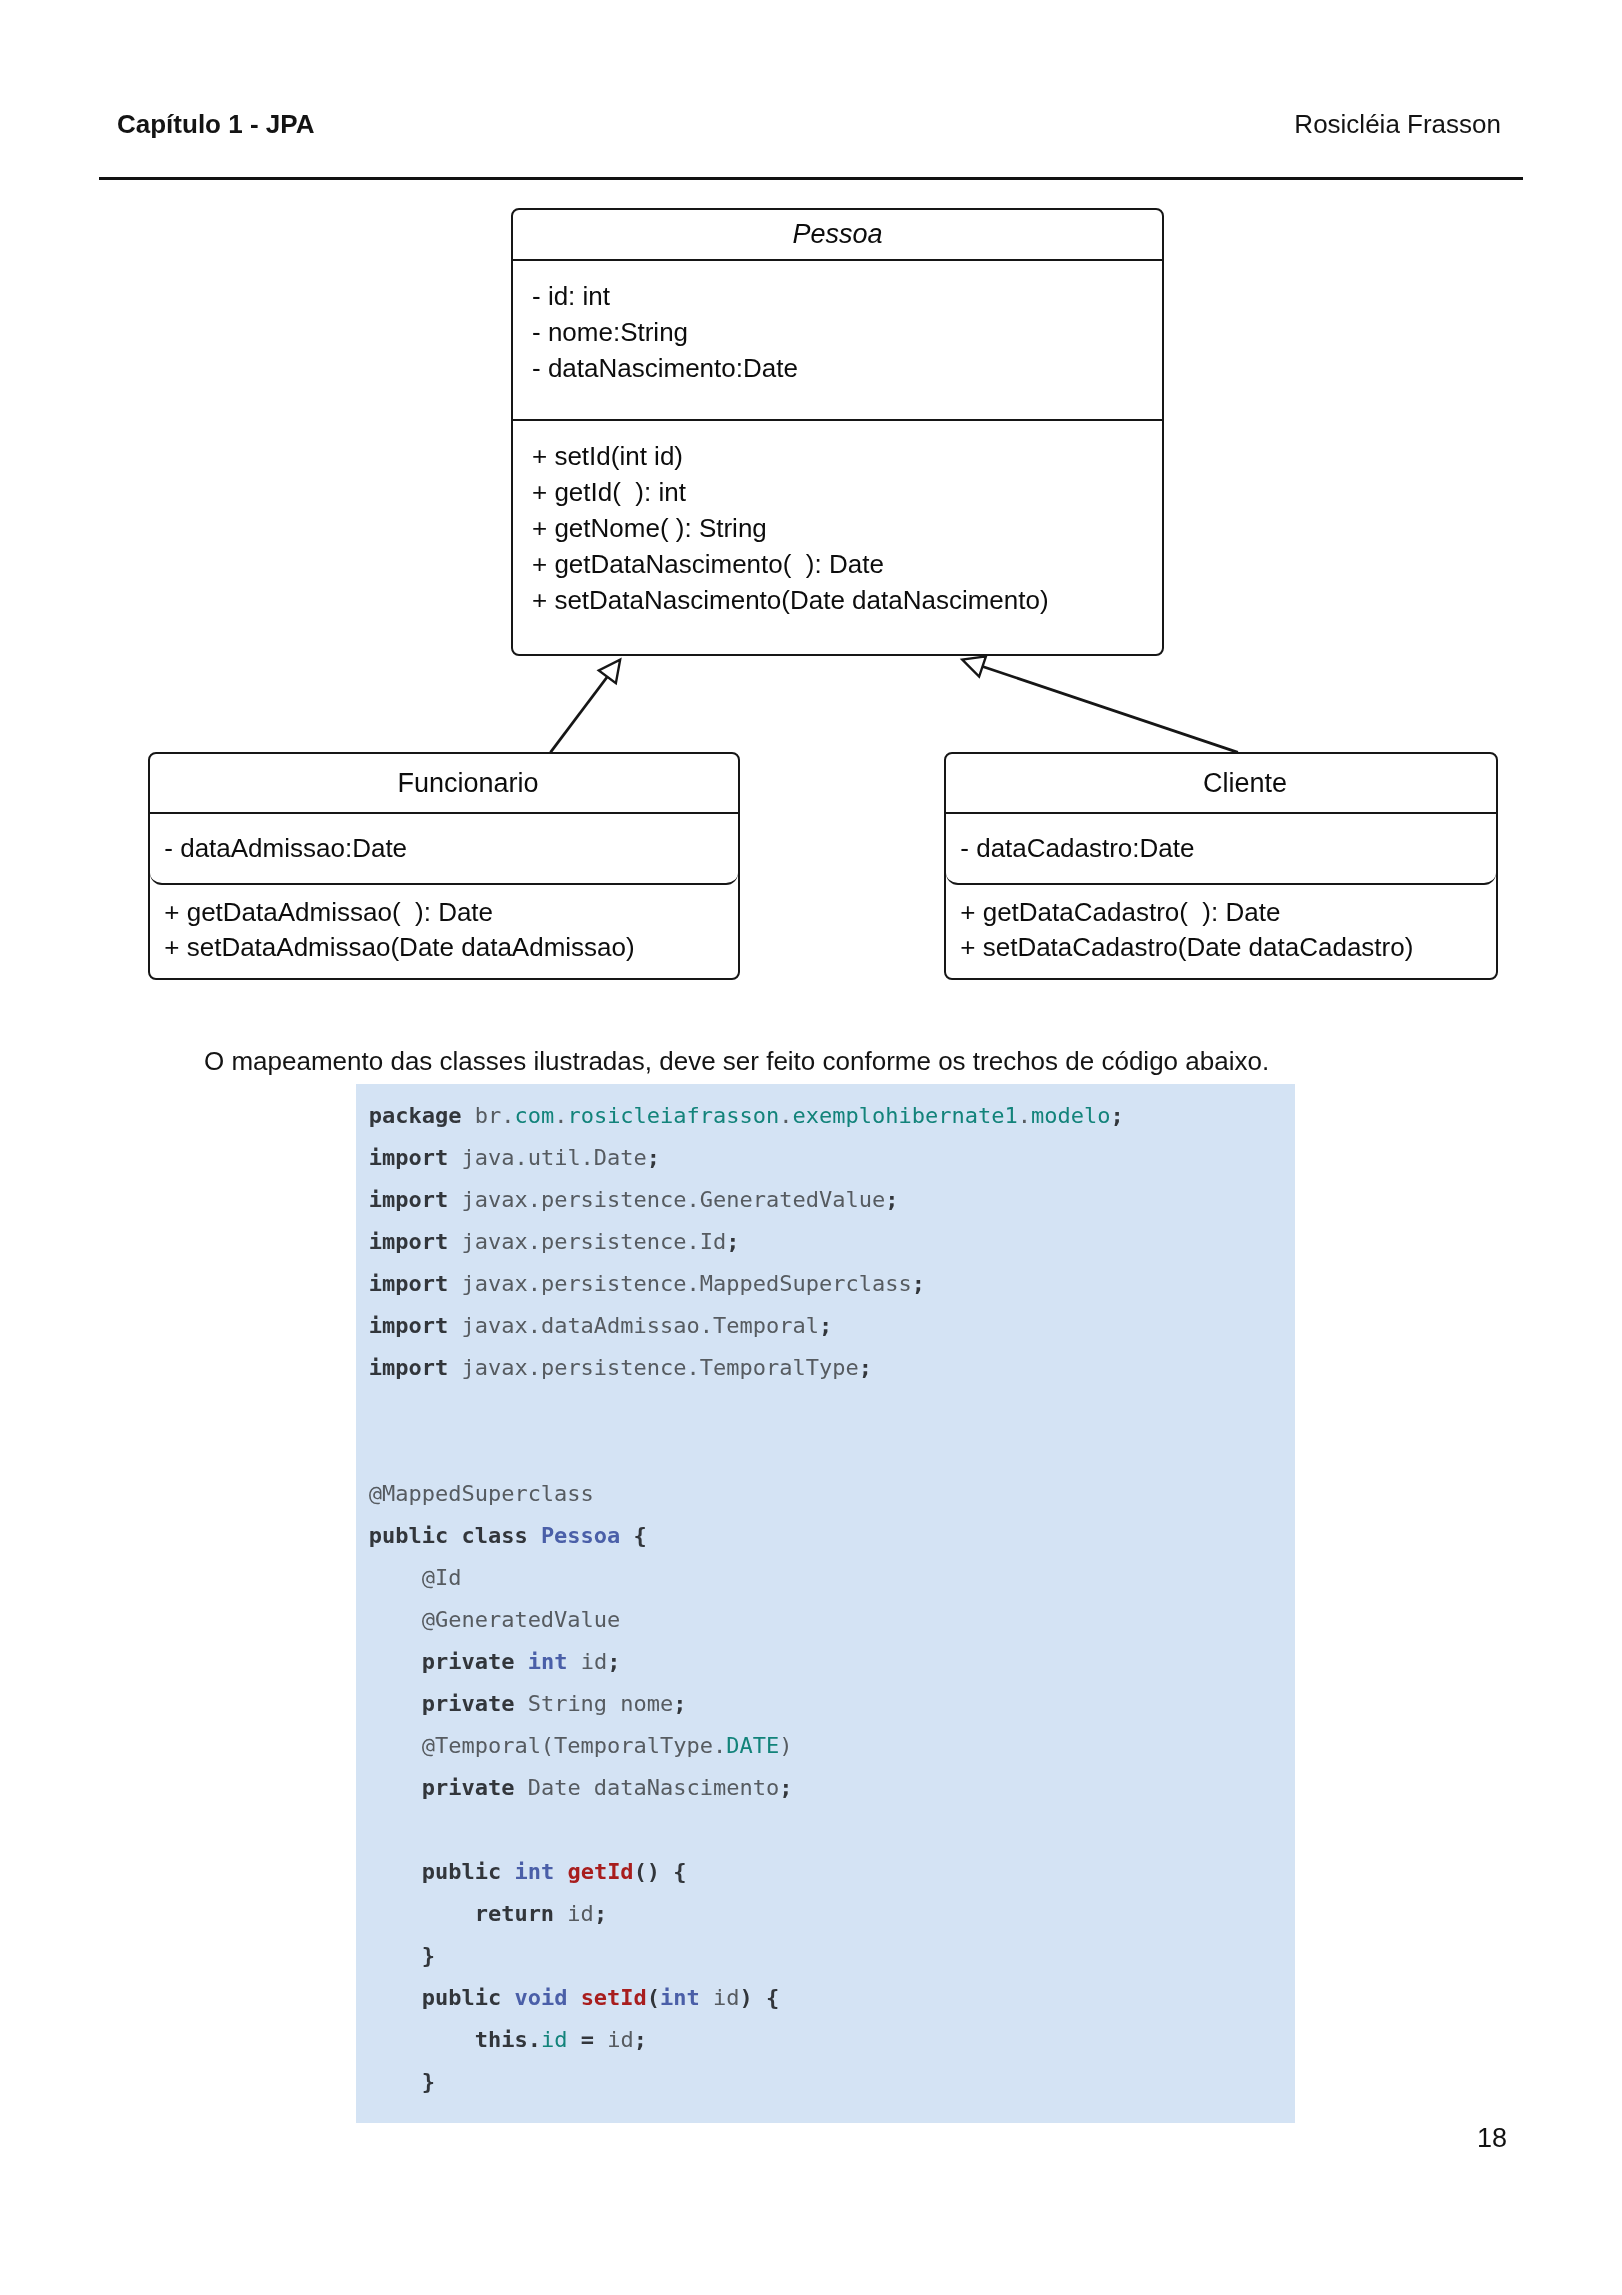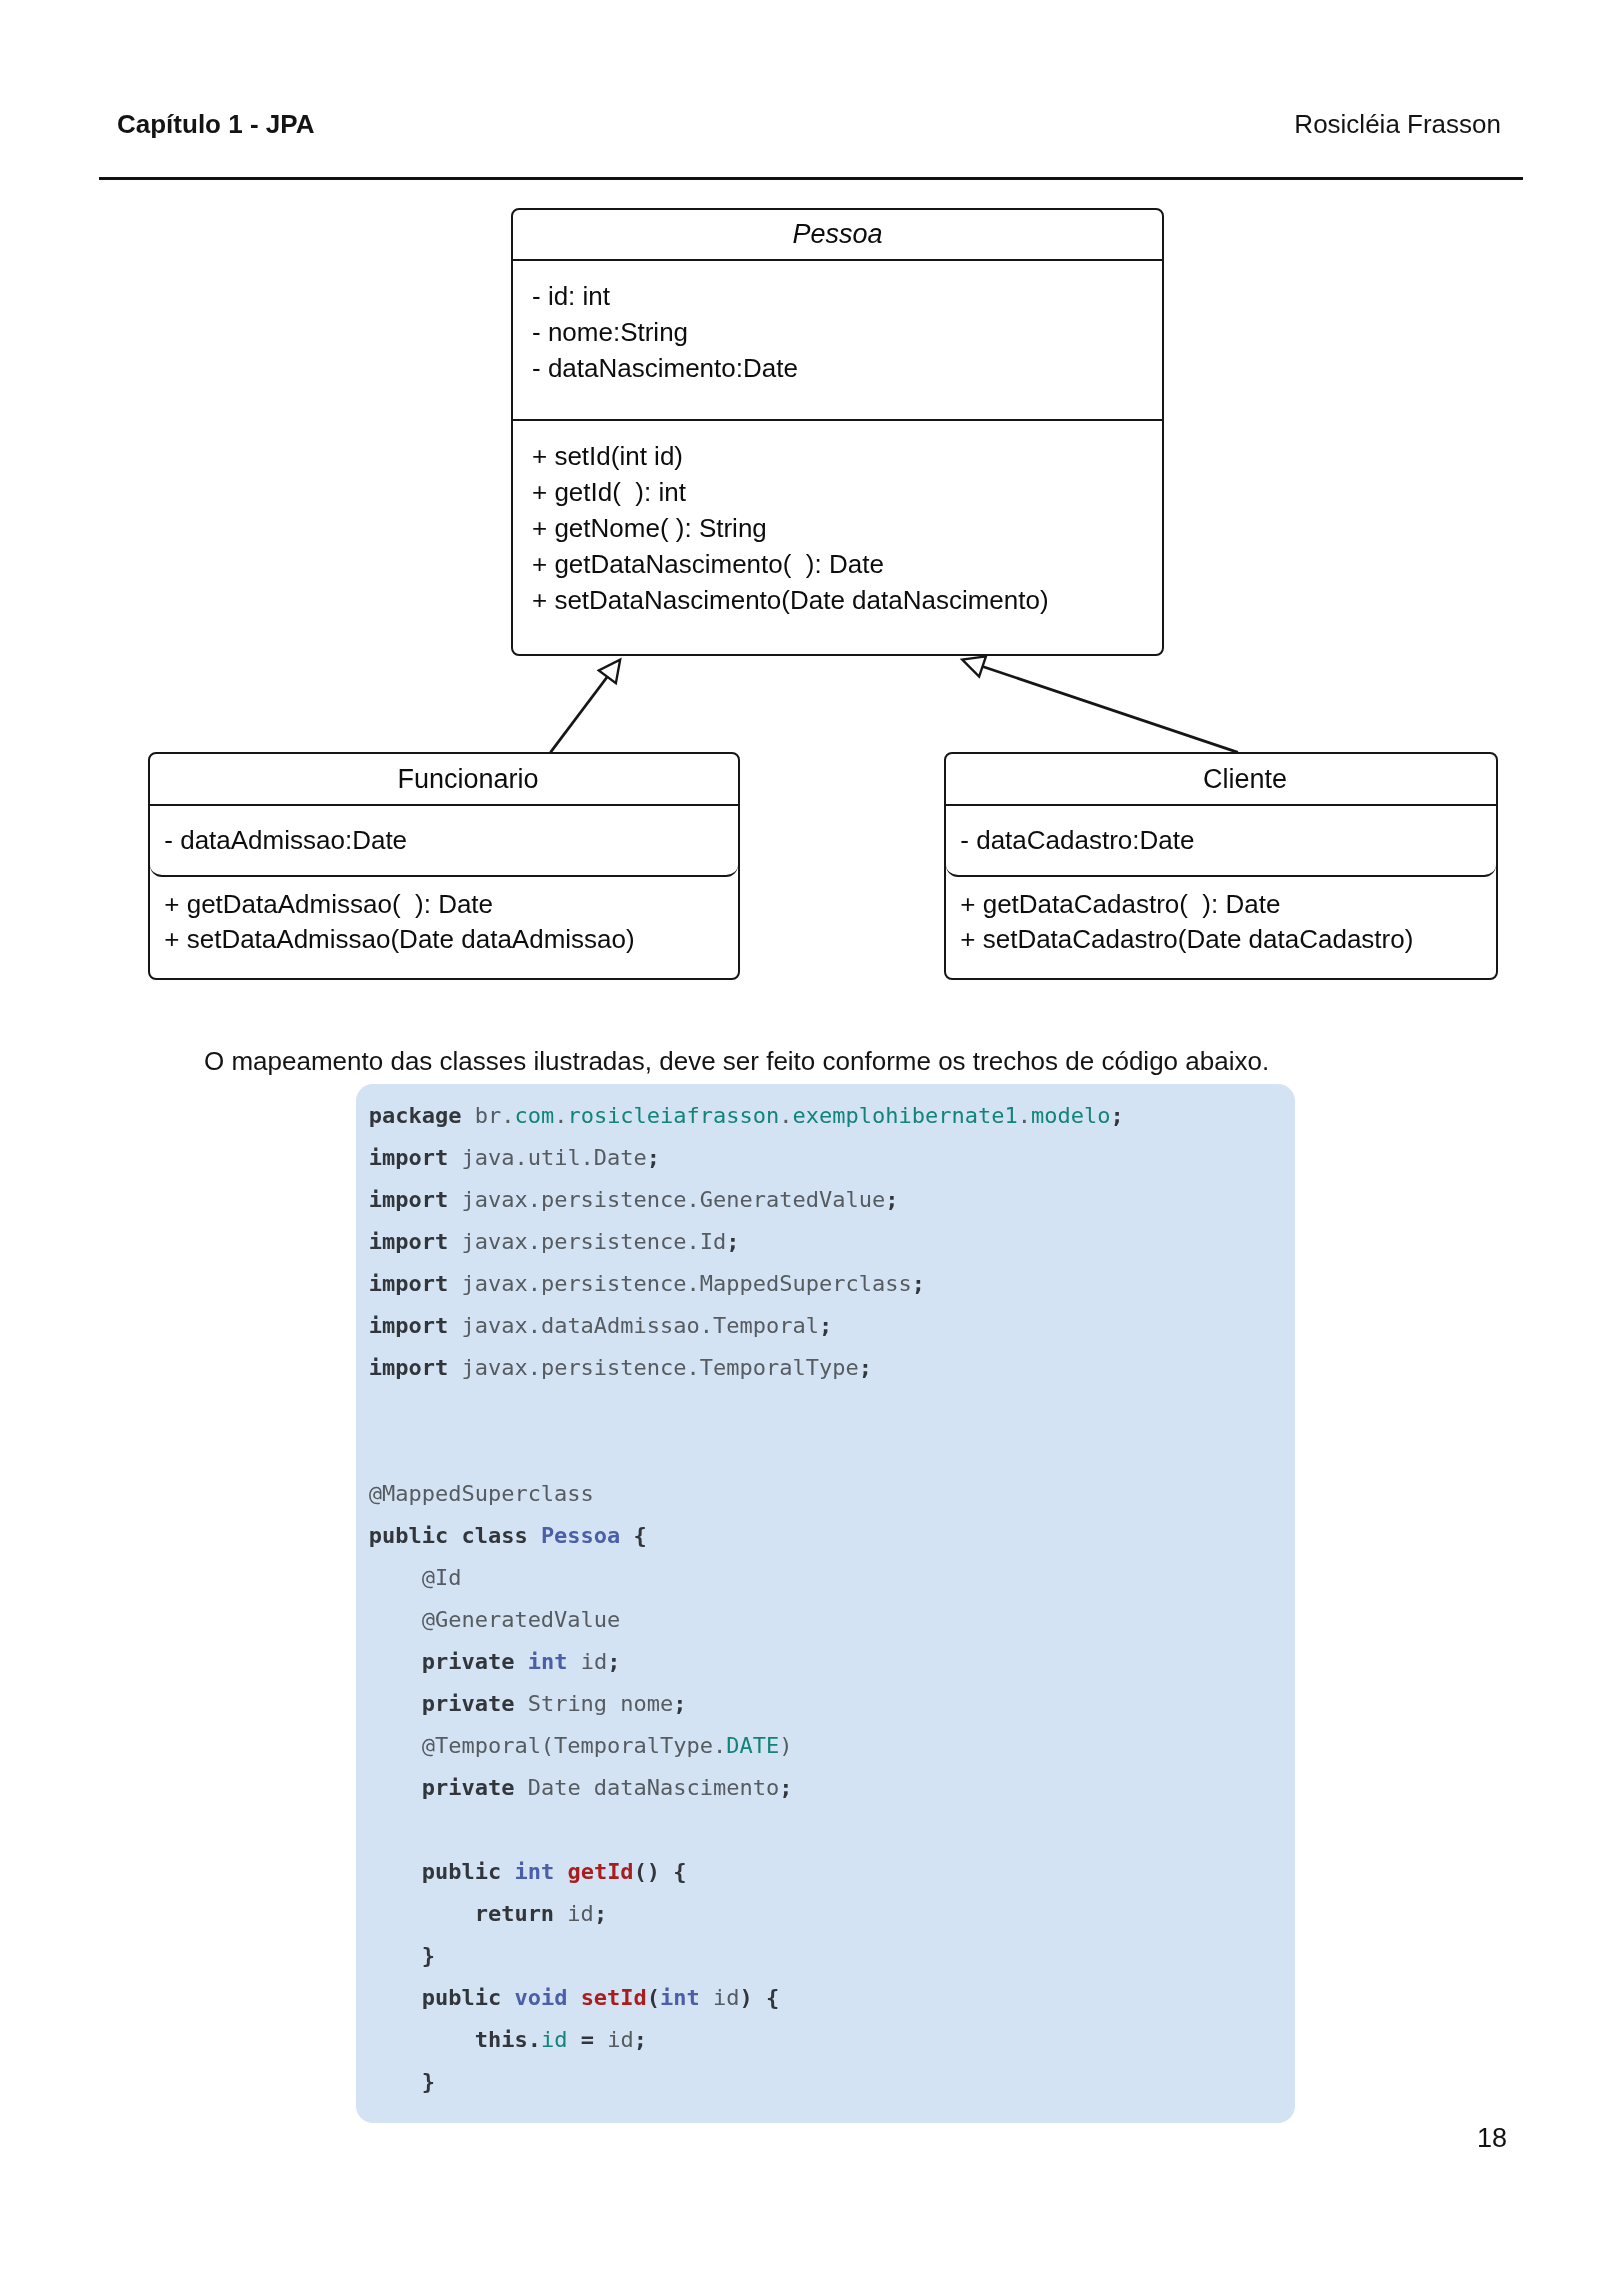--- a/index.html
+++ b/index.html
@@ -21,29 +21,29 @@
   .uml-title.italic{font-style:italic;}
   .uml-attrs{border-bottom:2.4px solid #161616;box-sizing:border-box;}
   .uml-line{font-size:26px;white-space:pre;}
   .uml-pessoa{left:511px;top:208px;width:653px;height:448px;}
   .uml-pessoa .uml-title{height:51px;}
   .uml-pessoa .uml-attrs{height:160px;padding:17.4px 0 0 19px;}
   .uml-pessoa .uml-methods{padding:17.4px 0 0 19px;}
   .uml-pessoa .uml-line{line-height:36px;}
   .uml-func{left:148px;top:752px;width:592px;height:228px;}
   .uml-cli{left:944px;top:752px;width:554px;height:228px;}
-  .uml-sub .uml-title{height:52px;padding-left:48px;}
+  .uml-sub .uml-title{height:60px;padding-left:48px;}
   .uml-sub .uml-attrs{height:71px;padding:17.4px 0 0 14.3px;border-radius:12px;}
   .uml-sub .uml-methods{padding:9.5px 0 0 14.3px;}
   .uml-sub .uml-line{line-height:35px;}
   
   .para{position:absolute;left:204px;top:1046px;font-size:26px;color:#141414;white-space:pre;}
   
   .code{position:absolute;left:356px;top:1084px;width:939px;height:1039px;
-        background:#d4e3f4;padding:11px 0 0 12.7px;box-sizing:border-box;border-radius:17px;}
+        background:#d4e3f4;padding:11px 0 0 12.7px;box-sizing:border-box;}
   .code-line{font-family:"DejaVu Sans Mono",monospace;font-size:22px;line-height:42px;white-space:pre;}
   .tk-k{color:#32363b;font-weight:bold;}
   .tk-p{color:#565b60;}
   .tk-t{color:#12837a;}
   .tk-b{color:#4a5fa8;font-weight:bold;}
   .tk-r{color:#a81d1d;font-weight:bold;}
   
   .pageno{position:absolute;right:115px;top:2123px;font-size:27px;color:#111;}
 </style>
 </head>

